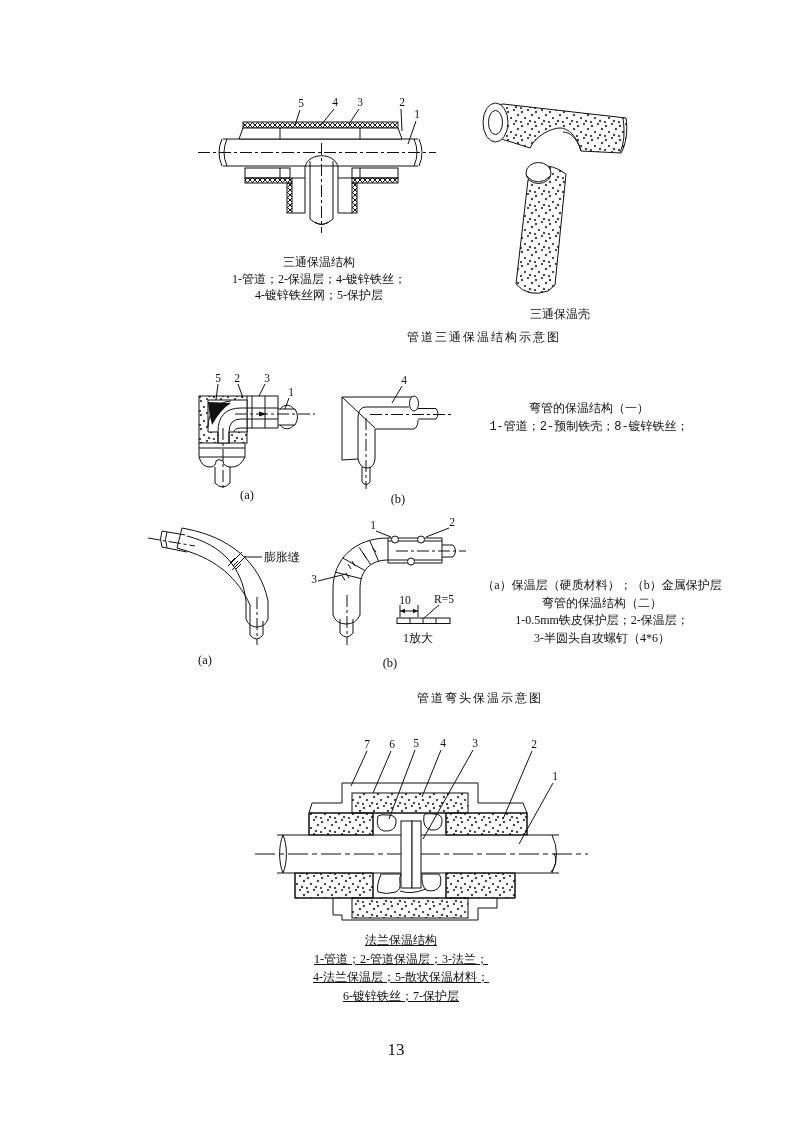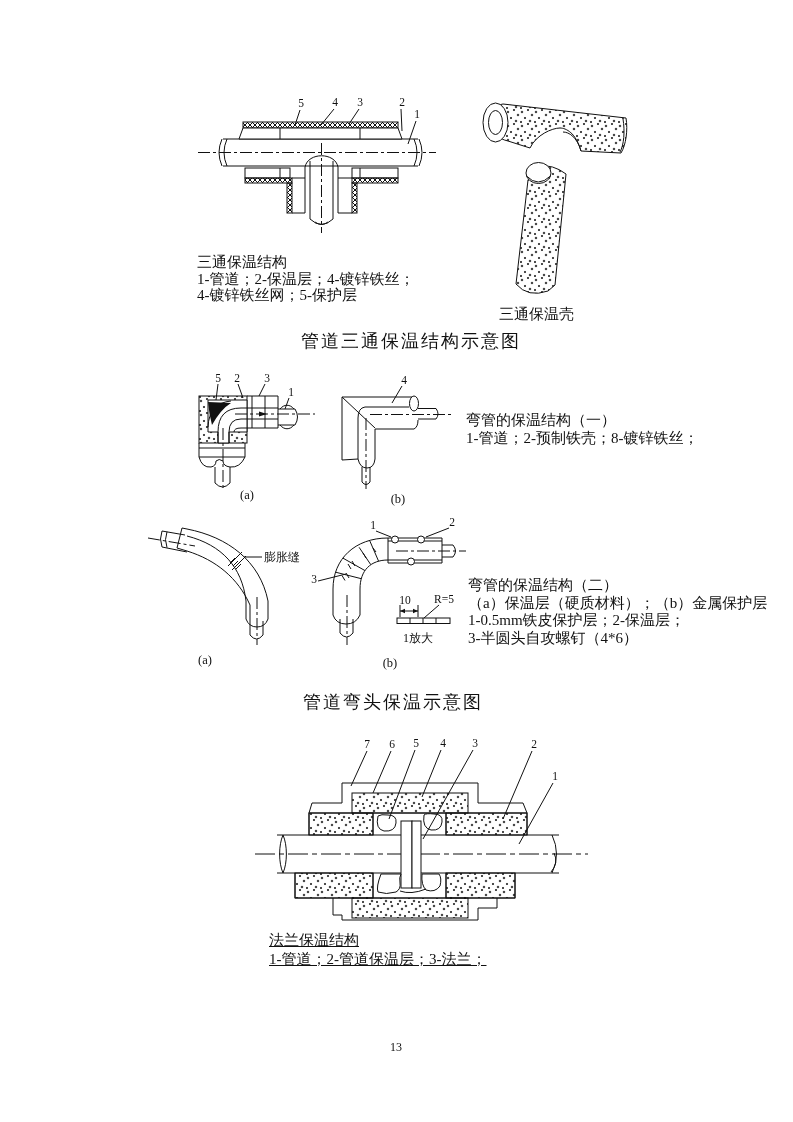--- a/index.html
+++ b/index.html
@@ -1,22 +1,22 @@
 <!DOCTYPE html>
 <html><head>
 <meta charset="utf-8">
 <style>
   html,body{margin:0;padding:0;background:#fff;}
   .page{position:relative;width:793px;height:1122px;background:#fff;overflow:hidden;
         font-family:"Liberation Serif","DejaVu Serif",serif;color:#111;}
-  .cap{position:absolute;font-size:15px;line-height:16.5px;}
+  .cap{position:absolute;text-align:center;font-size:12px;line-height:16.5px;}
   .cap div{white-space:nowrap;}
   .cap.wide div{letter-spacing:0px;}
-  .sectitle{position:absolute;text-align:center;font-size:18px;letter-spacing:2px;white-space:nowrap;}
-  .pagenum{position:absolute;text-align:center;font-size:12px;}
+  .sectitle{position:absolute;text-align:right;font-size:12px;letter-spacing:2px;white-space:nowrap;}
+  .pagenum{position:absolute;text-align:center;font-size:17px;}
   svg{position:absolute;overflow:visible;}
   svg path,svg rect,svg ellipse,svg circle,svg line,svg polygon{stroke:#111;fill:none;stroke-width:1;}
   svg .fw{fill:#fff;}
   svg .fb{fill:#111;stroke:none;}
   svg .stip{fill:url(#stip);}
   svg .hat{fill:url(#hatch);}
   svg .cl{stroke-dasharray:12 3 3 3;}
   svg .cl2{stroke-dasharray:20 4 5 4;}
   svg text{font-family:"Liberation Serif","DejaVu Serif",serif;font-size:11.5px;fill:#111;stroke:none;}
   svg text.sub{font-size:12.5px;}
@@ -159,21 +159,21 @@
       <path d="M32,92 V107 M40,92 V107 M32,107 Q36,112 40,107"></path>
       <path class="cl" d="M36,43 V114"></path>
     </g>
     <g>
       <path d="M72,11 L62,28"></path>
       <text x="74" y="9" text-anchor="middle">4</text>
     </g>
     <text class="sub" x="68" y="128" text-anchor="middle">(b)</text>
   </svg>
 
-  <div class="cap" style="left:466px;top:412px;width:246px;line-height:17.5px;">
+  <div class="cap" style="left:466px;top:401px;width:246px;line-height:17.5px;font-family:Liberation Mono, monospace;">
     <div>弯管的保温结构（一）</div>
     <div>1-管道；2-预制铁壳；8-镀锌铁丝；</div>
   </div>
 
   <svg style="left:140px;top:515px" width="185" height="155" viewBox="0 0 185 155">
     <g>
       <path d="M22,16 L45,20 M22,32 L47,37 M22,16 Q19,24 22,32 M27,16.8 Q24,24.5 27,32.6"></path>
       <path class="cl" d="M8,23 L55,31"></path>
     </g>
     <g>
@@ -230,22 +230,22 @@
       <rect class="fw" x="97" y="103" width="53" height="5.5"></rect>
       <path d="M110,103 V108.5 M123,103 V108.5 M136,103 V108.5"></path>
       <path d="M139,90 L124,103"></path>
       <text x="134" y="88">R=5</text>
       <text class="cn" x="118" y="127" text-anchor="middle">1放大</text>
     </g>
     <text class="sub" x="90" y="152" text-anchor="middle">(b)</text>
   </svg>
 
   <div class="cap wide" style="left:468px;top:577px;width:268px;line-height:17.5px;">
+    <div>（a）保温层（硬质材料）；（b）金属保护层</div>
     <div>弯管的保温结构（二）</div>
-    <div>（a）保温层（硬质材料）；（b）金属保护层</div>
     <div>1-0.5mm铁皮保护层；2-保温层；</div>
     <div>3-半圆头自攻螺钉（4*6）</div>
   </div>
   <div class="sectitle" style="left:243px;top:690px;width:300px;">管道弯头保温示意图</div>
 
   <svg style="left:250px;top:735px" width="345" height="195" viewBox="0 0 345 195">
     <g>
       <rect class="stip" x="102" y="58" width="116" height="20"></rect>
       <rect class="stip" x="59" y="78" width="64" height="22"></rect>
       <rect class="stip" x="196" y="78" width="81" height="22"></rect>
@@ -284,17 +284,19 @@
       <text x="193" y="12" text-anchor="middle">4</text>
       <text x="225" y="12" text-anchor="middle">3</text>
       <text x="284" y="13" text-anchor="middle">2</text>
       <text x="305" y="45" text-anchor="middle">1</text>
     </g>
   </svg>
 
   <div class="cap" style="left:269px;top:931px;width:264px;line-height:18.5px;text-decoration:underline;">
     <div>法兰保温结构</div>
     <div>1-管道；2-管道保温层；3-法兰；</div>
+    <div>4-法兰保温层；5-散状保温材料；</div>
+    <div>6-镀锌铁丝；7-保护层</div>
   </div>
 
   <div class="pagenum" style="left:346px;top:1040px;width:100px;">13</div>
 
 </div>
 
 </body></html>

